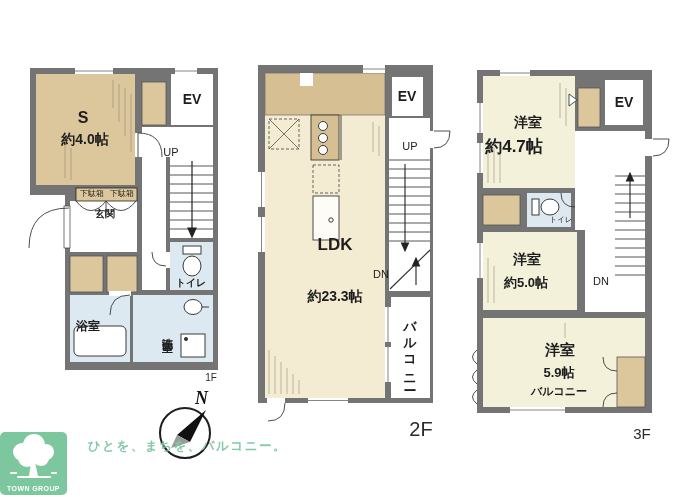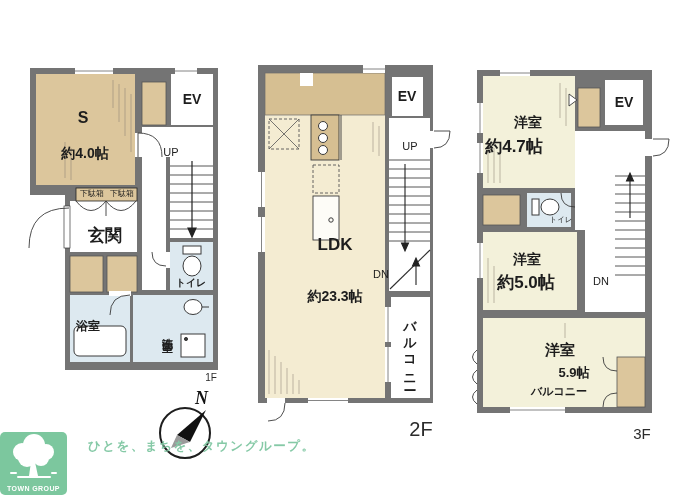--- a/index.html
+++ b/index.html
@@ -103,26 +103,26 @@
       <g stroke="#8a8273" stroke-width="0.7" opacity="0.75">
         <line x1="88" y1="20" x2="88" y2="48"></line>
           <line x1="94" y1="24" x2="94" y2="62"></line>
         <line x1="100" y1="28" x2="100" y2="76"></line>
           <line x1="106" y1="34" x2="106" y2="92"></line>
         <line x1="40" y1="82" x2="40" y2="118"></line>
           <line x1="46" y1="88" x2="46" y2="120"></line>
       </g>
     </svg>
     <div class="lbl" style="left:58px;top:58px;font-size:16px;">S</div>
-    <div class="lbl" style="left:60px;top:79px;font-size:14px;margin-top:14px;">約4.0帖</div>
+    <div class="lbl" style="left:60px;top:79px;font-size:14px;">約4.0帖</div>
     <div class="lbl" style="left:167px;top:39px;font-size:14px;">EV</div>
     <div class="lbl" style="left:146px;top:92px;font-size:11px;font-weight:500;">UP</div>
     <div class="lbl" style="left:67px;top:134px;font-size:8px;font-weight:500;">下駄箱</div>
     <div class="lbl" style="left:97px;top:134px;font-size:8px;font-weight:500;">下駄箱</div>
-    <div class="lbl" style="left:80px;top:175px;font-size:17px;">玄関</div>
+    <div class="lbl" style="left:80px;top:154px;font-size:10px;">玄関</div>
     <div class="lbl" style="left:166px;top:223px;font-size:10px;">トイレ</div>
     <div class="lbl" style="left:63px;top:266px;font-size:12px;">浴室</div>
     <div class="v-lbl" style="left:142px;top:272px;font-size:11px;">洗面室</div>
     <div class="lbl floor-tag" style="left:178px;top:318px;font-size:10px;margin-left:8px;">1F</div>
   </div>
 
   <div class="plan" style="left:253px;top:52px;width:205px;height:375px;">
     <svg width="205" height="375" viewBox="0 0 205 375">
       <rect x="5" y="13" width="175" height="338" fill="#747474"></rect>
 
@@ -287,24 +287,24 @@
           <line x1="18" y1="210" x2="18" y2="255"></line>
         <line x1="24" y1="218" x2="24" y2="255"></line>
           <line x1="95" y1="275" x2="95" y2="290"></line>
       </g>
     </svg>
     <div class="lbl" style="left:58px;top:74px;font-size:14px;">洋室</div>
     <div class="lbl" style="left:44px;top:98px;font-size:17px;">約4.7帖</div>
     <div class="lbl" style="left:154px;top:54px;font-size:14px;">EV</div>
     <div class="lbl" style="left:91px;top:172px;font-size:7.5px;font-weight:500;">トイレ</div>
     <div class="lbl" style="left:57px;top:211px;font-size:14px;">洋室</div>
-    <div class="lbl" style="left:56px;top:234px;font-size:17px;">約5.0帖</div>
+    <div class="lbl" style="left:56px;top:234px;font-size:13px;">約5.0帖</div>
     <div class="lbl" style="left:131px;top:233px;font-size:11px;font-weight:500;">DN</div>
     <div class="lbl" style="left:90px;top:301px;font-size:15px;">洋室</div>
-    <div class="lbl" style="left:104px;top:324px;font-size:13px;">5.9帖</div>
+    <div class="lbl" style="left:89px;top:324px;font-size:13px;">5.9帖</div>
     <div class="lbl" style="left:89px;top:343px;font-size:11px;">バルコニー</div>
     <div class="lbl floor-tag" style="left:172px;top:385px;font-size:15px;">3F</div>
   </div>
 
   <div class="plan" style="left:145px;top:388px;width:90px;height:80px;">
     <svg width="90" height="80" viewBox="0 0 90 80">
       <circle cx="40" cy="45" r="25" fill="#ffffff" stroke="#1e1e1e" stroke-width="2"></circle>
       <polygon points="61,22 32,47 45,54" fill="#111111"></polygon>
       <polygon points="32,47 45,54 26,60" fill="#9a9a9a"></polygon>
     </svg>
@@ -320,15 +320,15 @@
         <circle cx="27" cy="26" r="9"></circle>
           <circle cx="41" cy="26" r="8"></circle>
         <path d="M31,30 L29,44 L38,44 L35,30 Z"></path>
         <rect x="17" y="44" width="34" height="2" rx="1"></rect>
         <rect x="10" y="40" width="7" height="2" rx="1"></rect>
           <rect x="51" y="40" width="6" height="2" rx="1"></rect>
       </g>
     </svg>
     <div class="logo-caption">TOWN GROUP</div>
   </div>
-  <div class="tagline">ひとを、まちを、タウングループ。</div>
+  <div class="tagline">ひとを、まちを、バルコニー。</div>
 
 </div>
 
 </body></html>

